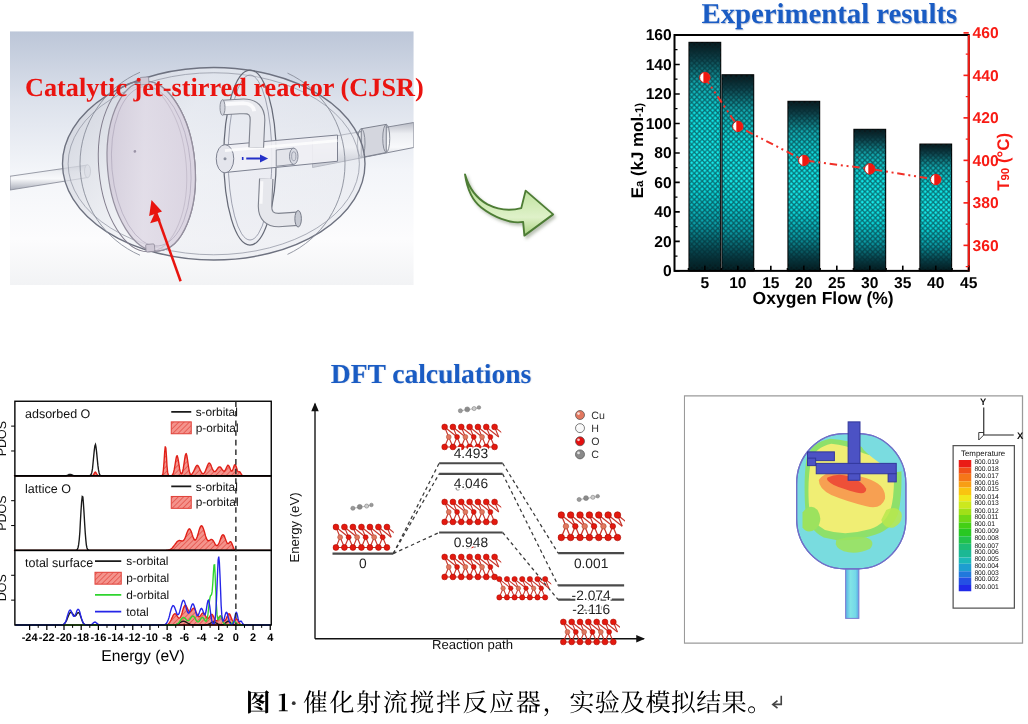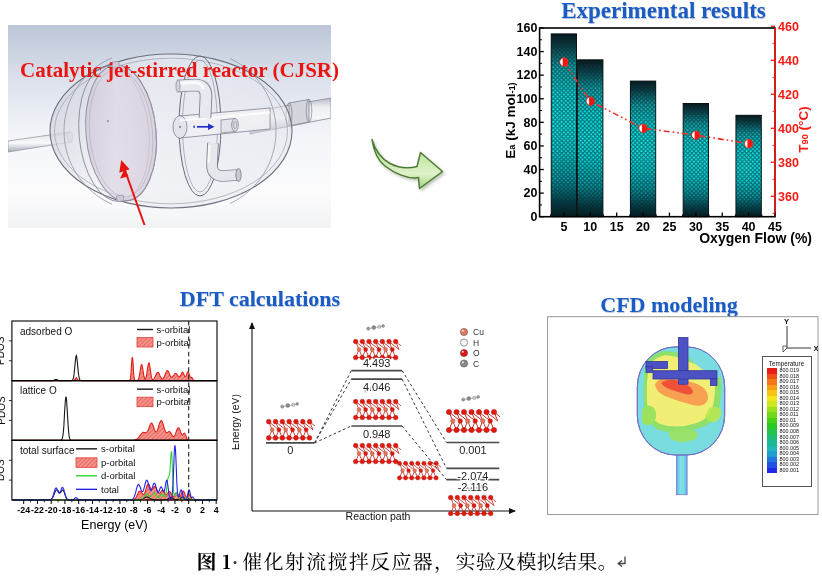--- a/index.html
+++ b/index.html
@@ -260,27 +260,27 @@
         <line x1="270" y1="111.3" x2="267.6" y2="111.3" stroke="#f81b14" stroke-width="1"></line>
         <text x="273" y="98.59999999999998" text-anchor="start" fill="#f81b14" font-family="Liberation Sans,sans-serif" font-size="12.5px" font-weight="bold">420</text>
         <line x1="270" y1="60.30000000000001" x2="265.8" y2="60.30000000000001" stroke="#f81b14" stroke-width="1.3"></line>
         <line x1="270" y1="77.29999999999998" x2="267.6" y2="77.29999999999998" stroke="#f81b14" stroke-width="1"></line>
         <text x="273" y="64.60000000000001" text-anchor="start" fill="#f81b14" font-family="Liberation Sans,sans-serif" font-size="12.5px" font-weight="bold">440</text>
         <line x1="270" y1="26.30000000000001" x2="265.8" y2="26.30000000000001" stroke="#f81b14" stroke-width="1.3"></line>
         <line x1="270" y1="43.29999999999998" x2="267.6" y2="43.29999999999998" stroke="#f81b14" stroke-width="1"></line>
         <text x="273" y="30.600000000000012" text-anchor="start" fill="#f81b14" font-family="Liberation Sans,sans-serif" font-size="12.5px" font-weight="bold">460</text>
       </g>
     </svg>
-  <div class="abs axis-label" style="left:0;top:230px;width:307px;text-align:right;font-size:14px;"><span>Oxygen Flow (%)</span></div>
+  <div class="abs axis-label" style="left:0;top:230px;width:307px;text-align:center;font-size:14px;"><span>Oxygen Flow (%)</span></div>
   <div class="abs axis-label rot270" style="left:-70px;top:113px;width:150px;text-align:center;font-size:13.5px;"><span>E<sub class="sm">a</sub> (kJ mol<sup class="sm">-1)</sup></span></div>
   <div class="abs axis-label rot270" style="left:222.5px;top:122px;width:150px;text-align:center;font-size:13.5px;color:#f81b14;"><span>T<sub class="sm">90</sub> (°C)</span></div>
 </div>
 
 <div class="abs" style="left:0px;top:285px;width:530px;height:260px;">
-  <div class="abs panel-title" style="left:95px;top:1px;width:330px;font-size:22px;color:#1a5cc4;text-shadow:0.5px 0.7px 0.7px rgba(120,140,180,0.5);">DFT calculations</div>
+  <div class="abs panel-title" style="left:95px;top:1px;width:330px;font-size:22px;color:#1a5cc4;text-shadow:0.5px 0.7px 0.7px rgba(120,140,180,0.5);text-align:right;">DFT calculations</div>
 
   <svg id="dosplot" width="232" height="252" viewBox="0 0 232 252" class="abs" style="left:0;top:0;">
     <defs>
       <pattern id="rhatch" width="3" height="3" patternUnits="userSpaceOnUse" patternTransform="rotate(45)">
         <rect width="3" height="3" fill="#f4938c"></rect>
         <line x1="0" y1="0" x2="0" y2="3" stroke="#e04038" stroke-width="1"></line>
       </pattern>
     </defs>
   <g>
         <path d="M12.4,95.7L12.8,95.7L13.3,95.7L13.8,95.7L14.3,95.7L14.8,95.7L15.2,95.7L15.7,95.7L16.2,95.7L16.7,95.7L17.2,95.7L17.7,95.7L18.1,95.7L18.6,95.7L19.1,95.7L19.6,95.7L20.1,95.7L20.5,95.7L21.0,95.7L21.5,95.7L22.0,95.7L22.5,95.7L22.9,95.7L23.4,95.7L23.9,95.7L24.4,95.7L24.9,95.7L25.4,95.7L25.8,95.7L26.3,95.7L26.8,95.7L27.3,95.7L27.8,95.7L28.2,95.7L28.7,95.7L29.2,95.7L29.7,95.7L30.2,95.7L30.6,95.7L31.1,95.7L31.6,95.7L32.1,95.7L32.6,95.7L33.1,95.7L33.5,95.7L34.0,95.7L34.5,95.7L35.0,95.7L35.5,95.7L35.9,95.7L36.4,95.7L36.9,95.7L37.4,95.7L37.9,95.7L38.3,95.7L38.8,95.7L39.3,95.7L39.8,95.7L40.3,95.7L40.8,95.7L41.2,95.7L41.7,95.7L42.2,95.7L42.7,95.7L43.2,95.7L43.6,95.7L44.1,95.7L44.6,95.7L45.1,95.7L45.6,95.7L46.0,95.7L46.5,95.7L47.0,95.7L47.5,95.7L48.0,95.7L48.5,95.7L48.9,95.7L49.4,95.7L49.9,95.7L50.4,95.7L50.9,95.7L51.3,95.7L51.8,95.7L52.3,95.7L52.8,95.7L53.3,95.7L53.7,95.7L54.2,95.7L54.7,95.7L55.2,95.7L55.7,95.7L56.2,95.7L56.6,95.7L57.1,95.7L57.6,95.7L58.1,95.7L58.6,95.7L59.0,95.7L59.5,95.7L60.0,95.7L60.5,95.7L61.0,95.7L61.4,95.7L61.9,95.7L62.4,95.7L62.9,95.7L63.4,95.7L63.9,95.7L64.3,95.7L64.8,95.7L65.3,95.7L65.8,95.7L66.3,95.7L66.7,95.7L67.2,95.7L67.7,95.7L68.2,95.7L68.7,95.7L69.1,95.7L69.6,95.7L70.1,95.7L70.6,95.7L71.1,95.7L71.6,95.7L72.0,95.7L72.5,95.7L73.0,95.7L73.5,95.6L74.0,95.5L74.4,95.2L74.9,94.6L75.4,93.7L75.9,92.9L76.4,92.7L76.8,93.1L77.3,94.0L77.8,94.8L78.3,95.3L78.8,95.5L79.3,95.6L79.7,95.7L80.2,95.7L80.7,95.7L81.2,95.7L81.7,95.7L82.1,95.7L82.6,95.7L83.1,95.7L83.6,95.7L84.1,95.7L84.5,95.7L85.0,95.7L85.5,95.7L86.0,95.7L86.5,95.7L87.0,95.7L87.4,95.7L87.9,95.7L88.4,95.7L88.9,95.7L89.4,95.7L89.8,95.7L90.3,95.7L90.8,95.7L91.3,95.7L91.8,95.7L92.2,95.7L92.7,95.7L93.2,95.7L93.7,95.7L94.2,95.7L94.7,95.7L95.1,95.7L95.6,95.7L96.1,95.7L96.6,95.7L97.1,95.7L97.5,95.7L98.0,95.7L98.5,95.7L99.0,95.7L99.5,95.7L99.9,95.7L100.4,95.7L100.9,95.7L101.4,95.7L101.9,95.7L102.4,95.7L102.8,95.7L103.3,95.7L103.8,95.7L104.3,95.7L104.8,95.7L105.2,95.7L105.7,95.7L106.2,95.7L106.7,95.7L107.2,95.7L107.6,95.7L108.1,95.7L108.6,95.7L109.1,95.7L109.6,95.7L110.1,95.7L110.5,95.7L111.0,95.7L111.5,95.7L112.0,95.7L112.5,95.7L112.9,95.7L113.4,95.7L113.9,95.7L114.4,95.7L114.9,95.7L115.3,95.7L115.8,95.7L116.3,95.7L116.8,95.7L117.3,95.7L117.8,95.7L118.2,95.7L118.7,95.7L119.2,95.7L119.7,95.7L120.2,95.7L120.6,95.7L121.1,95.7L121.6,95.7L122.1,95.7L122.6,95.7L123.0,95.7L123.5,95.7L124.0,95.7L124.5,95.7L125.0,95.7L125.5,95.7L125.9,95.7L126.4,95.7L126.9,95.7L127.4,95.7L127.9,95.7L128.3,95.7L128.8,95.7L129.3,95.6L129.8,95.3L130.3,94.2L130.7,91.0L131.2,84.8L131.7,77.1L132.2,72.1L132.7,73.6L133.2,80.4L133.6,87.8L134.1,92.7L134.6,94.8L135.1,95.5L135.6,95.6L136.0,95.7L136.5,95.6L137.0,95.6L137.5,95.4L138.0,95.0L138.4,94.1L138.9,92.7L139.4,90.5L139.9,87.6L140.4,84.4L140.9,81.6L141.3,79.8L141.8,79.7L142.3,81.3L142.8,84.0L143.3,87.2L143.7,90.1L144.2,92.3L144.7,93.6L145.2,94.1L145.7,93.6L146.1,92.2L146.6,89.9L147.1,86.7L147.6,83.2L148.1,80.0L148.6,78.1L149.0,77.9L149.5,79.6L150.0,82.7L150.5,86.2L151.0,89.4L151.4,91.9L151.9,93.5L152.4,94.4L152.9,94.6L153.4,94.4L153.8,93.9L154.3,93.2L154.8,92.3L155.3,91.3L155.8,90.2L156.3,89.1L156.7,88.2L157.2,87.6L157.7,87.3L158.2,87.5L158.7,88.0L159.1,88.8L159.6,89.8L160.1,90.9L160.6,91.9L161.1,92.8L161.5,93.5L162.0,93.9L162.5,94.0L163.0,93.8L163.5,93.3L164.0,92.6L164.4,91.5L164.9,90.3L165.4,89.0L165.9,87.7L166.4,86.6L166.8,85.8L167.3,85.5L167.8,85.7L168.3,86.3L168.8,87.2L169.2,88.4L169.7,89.6L170.2,90.7L170.7,91.5L171.2,92.1L171.7,92.3L172.1,92.2L172.6,91.8L173.1,91.2L173.6,90.5L174.1,89.8L174.5,89.2L175.0,88.7L175.5,88.5L176.0,88.6L176.5,88.9L176.9,89.4L177.4,90.1L177.9,90.8L178.4,91.4L178.9,91.9L179.4,92.0L179.8,91.6L180.3,90.9L180.8,89.9L181.3,88.8L181.8,87.8L182.2,87.2L182.7,87.3L183.2,87.9L183.7,88.9L184.2,90.2L184.6,91.2L185.1,91.8L185.6,91.8L186.1,91.0L186.6,89.7L187.1,88.2L187.5,87.1L188.0,86.7L188.5,87.2L189.0,88.4L189.5,90.0L189.9,91.4L190.4,92.3L190.9,92.5L191.4,92.3L191.9,92.4L192.3,93.0L192.8,93.9L193.3,94.8L193.8,95.3L194.3,95.5L194.8,95.6L195.2,95.7L195.7,95.7L196.2,95.7L196.7,95.7L197.2,95.7L197.6,95.7L198.1,95.7L198.6,95.7L199.1,95.7L199.6,95.7L200.0,95.7L200.5,95.7L201.0,95.7L201.5,95.7L202.0,95.7L202.5,95.7L202.9,95.7L203.4,95.7L203.9,95.7L204.4,95.7L204.9,95.7L205.3,95.7L205.8,95.7L206.3,95.7L206.8,95.7L207.3,95.7L207.7,95.7L208.2,95.7L208.7,95.7L209.2,95.7L209.7,95.7L210.2,95.7L210.6,95.7L211.1,95.7L211.6,95.7L212.1,95.7L212.6,95.7L213.0,95.7L213.5,95.7L214.0,95.7L214.5,95.7L215.0,95.7L215.4,95.7L215.9,95.7L216.4,95.7L216.54375,95.66666666666666 L12.356249999999989,95.66666666666666 Z" fill="url(#rhatch)" stroke="#e02018" stroke-width="1.1"></path>
@@ -483,21 +483,20 @@
           <circle cx="3" cy="6" r="1.5" fill="#9a9a9a" stroke="#777" stroke-width="0.4"></circle>
           <circle cx="8" cy="5" r="1.8" fill="#8a8a8a" stroke="#777" stroke-width="0.4"></circle>
           <circle cx="13" cy="4.4" r="1.5" fill="#cccccc" stroke="#777" stroke-width="0.4"></circle>
           <circle cx="16.5" cy="3.6" r="1.3" fill="#9a9a9a" stroke="#777" stroke-width="0.4"></circle>
         </symbol>
       </defs>
     </svg>
 </div>
 
 <div class="abs" style="left:547px;top:292px;width:275px;height:226px;">
-  <div class="abs panel-title" style="left:-14px;top:0px;width:272px;font-size:22px;color:#1a5cc4;text-shadow:0.5px 0.7px 0.7px rgba(120,140,180,0.5);">CFD modeling</div>
   <svg width="275" height="226" viewBox="0 0 275 226" class="abs" style="left:0;top:0;">
     <defs>
       <clipPath id="vesselclip">
           <rect x="90.3" y="54.9" width="87.4" height="108.1" rx="38" ry="40"></rect>
         </clipPath>
       <linearGradient id="cfdtube" x1="0" y1="0" x2="1" y2="0">
         <stop offset="0" stop-color="#58aee4"></stop>
           <stop offset="0.35" stop-color="#82e4e6"></stop>
         <stop offset="0.75" stop-color="#74d8e8"></stop>
           <stop offset="1" stop-color="#58a8e2"></stop>

